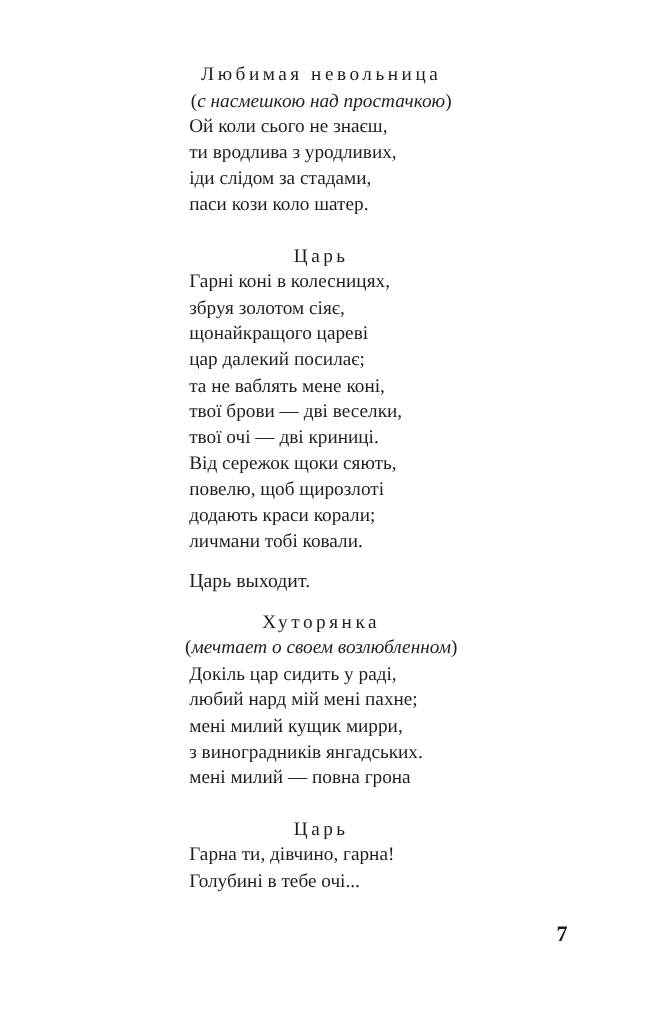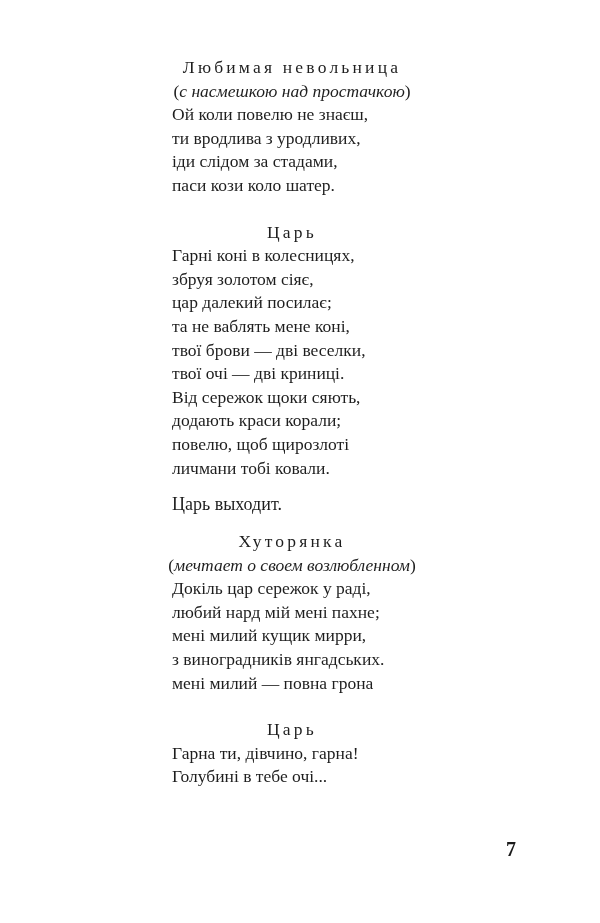--- a/index.html
+++ b/index.html
@@ -72,50 +72,51 @@
   </style>
 </head>
 <body>
 
 <div class="page">
   <div class="column">
 
     <div class="block">
       <span class="speaker">Любимая невольница</span>
       <span class="stage" style="margin-left:-6px;width:252px;"><span class="paren">(</span><span>с насмешкою над простачкою</span><span class="paren">)</span></span>
-      <span class="verse-line">Ой коли повелю не знаєш,</span>
+      <span class="verse-line">Ой коли сього не знаєш,</span>
       <span class="verse-line">ти вродлива з уродливих,</span>
       <span class="verse-line">іди слідом за стадами,</span>
       <span class="verse-line">паси кози коло шатер.</span>
     </div>
 
     <div class="gap"></div>
 
     <div class="block">
       <span class="speaker">Царь</span>
       <span class="verse-line">Гарні коні в колесницях,</span>
       <span class="verse-line">збруя золотом сіяє,</span>
+      <span class="verse-line">щонайкращого цареві</span>
       <span class="verse-line">цар далекий посилає;</span>
       <span class="verse-line">та не ваблять мене коні,</span>
       <span class="verse-line">твої брови — дві веселки,</span>
       <span class="verse-line">твої очі — дві криниці.</span>
       <span class="verse-line">Від сережок щоки сяють,</span>
+      <span class="verse-line">повелю, щоб щирозлоті</span>
       <span class="verse-line">додають краси корали;</span>
-      <span class="verse-line">повелю, щоб щирозлоті</span>
       <span class="verse-line">личмани тобі ковали.</span>
       <div class="gap-sm"></div>
       <span class="exit">Царь выходит.</span>
     </div>
 
     <div class="gap-sm" style="height:16px;"></div>
 
     <div class="block">
       <span class="speaker">Хуторянка</span>
       <span class="stage wide" style="margin-left:-14px;width:268px;"><span class="paren">(</span><span>мечтает о своем возлюбленном</span><span class="paren">)</span></span>
-      <span class="verse-line">Докіль цар сережок у раді,</span>
+      <span class="verse-line">Докіль цар сидить у раді,</span>
       <span class="verse-line">любий нард мій мені пахне;</span>
       <span class="verse-line">мені милий кущик мирри,</span>
       <span class="verse-line">з виноградників янгадських.</span>
       <span class="verse-line">мені милий — повна грона</span>
     </div>
 
     <div class="gap"></div>
 
     <div class="block">
       <span class="speaker">Царь</span>

